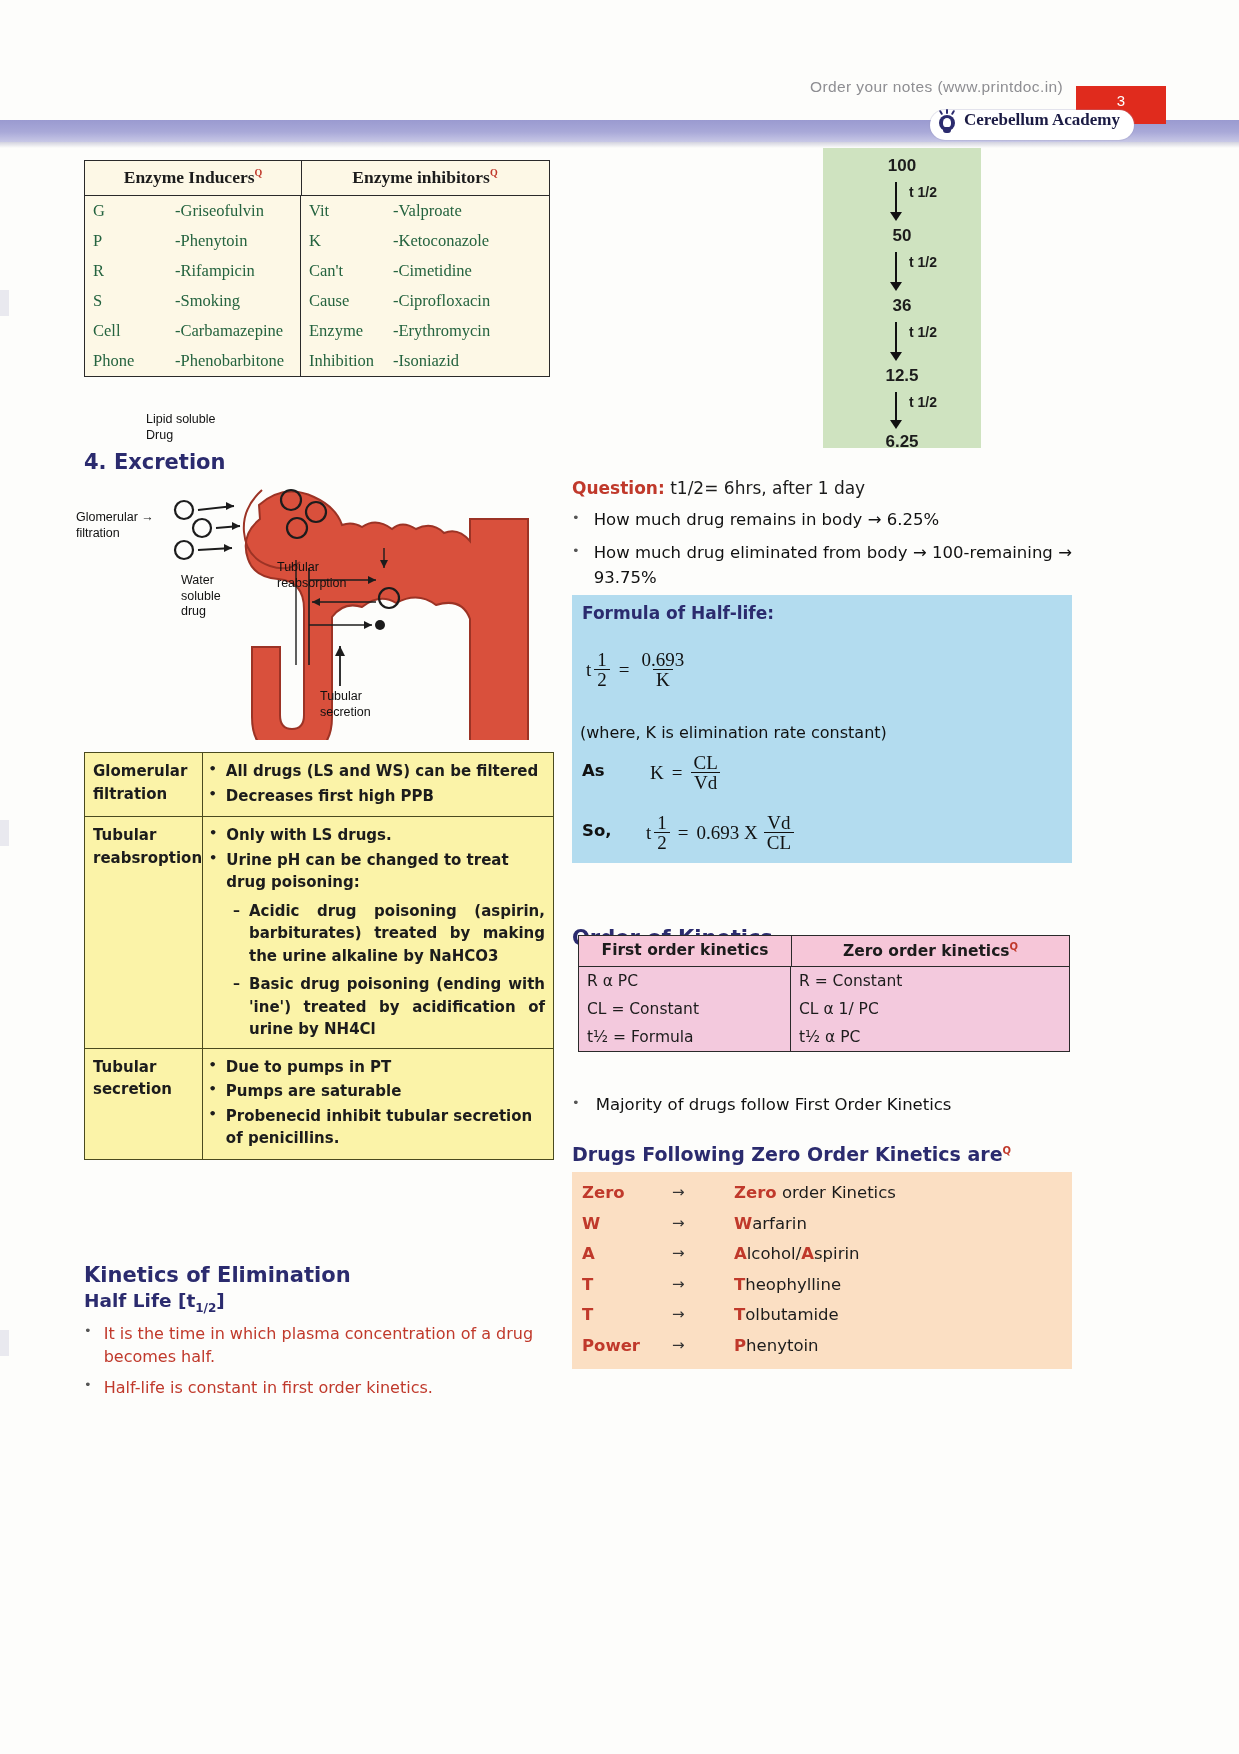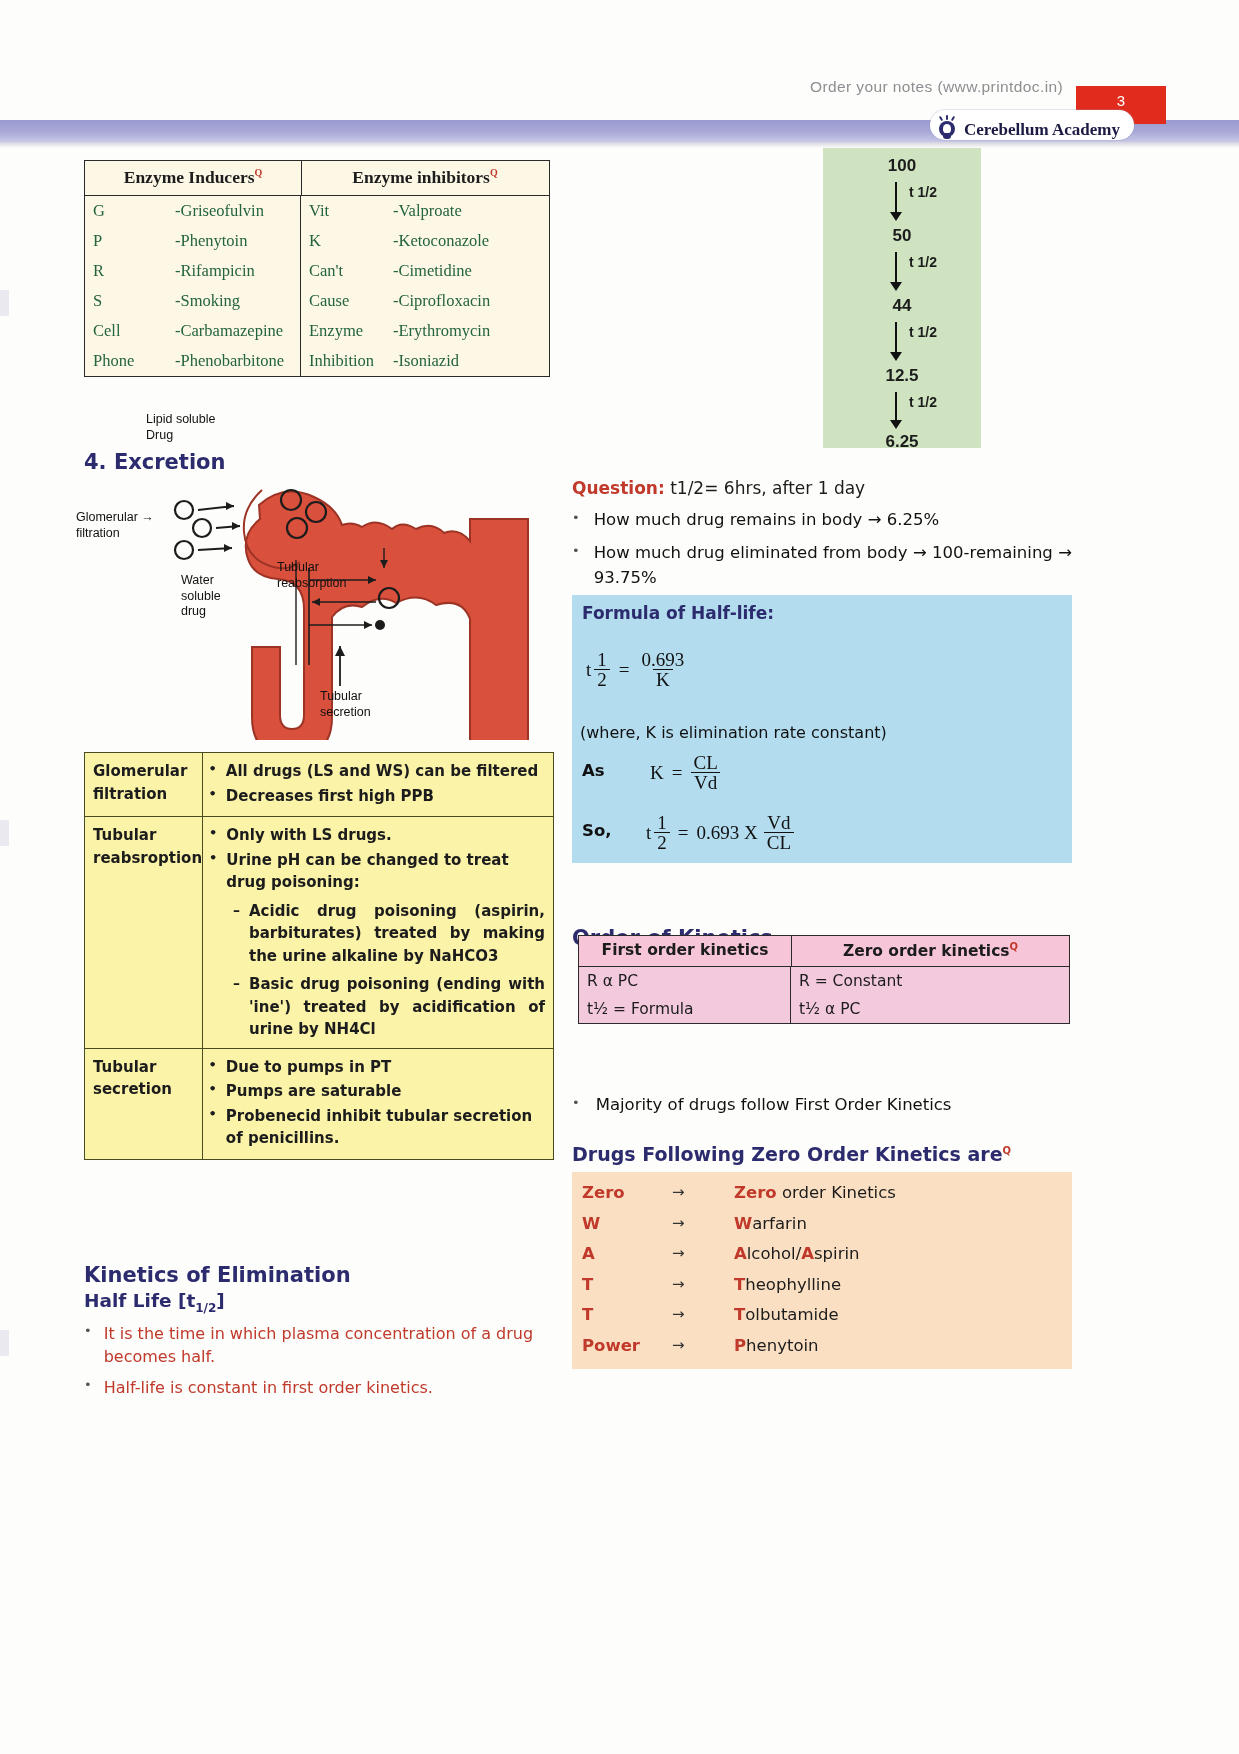--- a/index.html
+++ b/index.html
@@ -25,21 +25,21 @@
     position:absolute;left:0px;top:120px;width:1239px;height:22px;
     background:linear-gradient(180deg,#9a9ad0 0%, #a9a9d8 55%, #c8c8e6 100%);
   }
   .band-shadow{
     position:absolute;left:0;top:142px;width:1239px;height:6px;
     background:linear-gradient(180deg,rgba(130,130,170,.35),rgba(255,255,255,0));
   }
   .brand-pill{
     position:absolute;left:930px;top:110px;height:30px;
     background:#ffffff;border-radius:16px;
-    display:flex;align-items:flex-end;gap:6px;padding:0 14px 0 6px;
+    display:flex;align-items:flex-start;gap:6px;padding:0 14px 0 6px;
     box-shadow:0 0 0 1px rgba(150,150,190,.25);
   }
   .brand-name{
     font-family:"Liberation Serif", serif;
     font-size:17px;font-weight:bold;color:#1b1b44;white-space:nowrap;
   }
   .bulb{position:relative;width:22px;height:24px;}
   .bulb .glass{
     position:absolute;left:3px;top:5px;width:16px;height:16px;border-radius:50%;
     background:#2b2b6e;
@@ -407,21 +407,21 @@
     <div class="gval" style="top:8px;">100</div>
     <div class="arrow-col" style="top:34px;height:34px;"></div>
     <div class="arrow-head" style="top:64px;"></div>
     <div class="thalf" style="top:36px;">t 1/2</div>
 
     <div class="gval" style="top:78px;">50</div>
     <div class="arrow-col" style="top:104px;height:34px;"></div>
     <div class="arrow-head" style="top:134px;"></div>
     <div class="thalf" style="top:106px;">t 1/2</div>
 
-    <div class="gval" style="top:148px;">44</div>
+    <div class="gval" style="top:148px;">36</div>
     <div class="arrow-col" style="top:174px;height:34px;"></div>
     <div class="arrow-head" style="top:204px;"></div>
     <div class="thalf" style="top:176px;">t 1/2</div>
 
     <div class="gval" style="top:218px;">12.5</div>
     <div class="arrow-col" style="top:244px;height:32px;"></div>
     <div class="arrow-head" style="top:272px;"></div>
     <div class="thalf" style="top:246px;">t 1/2</div>
 
     <div class="gval" style="top:284px;">6.25</div>
@@ -496,20 +496,24 @@
   <div class="ptable" style="top:935px;">
     <div class="phead">
       <div class="p1"><span>First order kinetics</span></div>
       <div class="p2"><span>Zero order kinetics</span><span class="qsup">Q</span></div>
     </div>
     <div class="prow">
       <div class="p1">R α PC</div>
       <div class="p2">R = Constant</div>
     </div>
     <div class="prow">
+      <div class="p1">CL = Constant</div>
+      <div class="p2">CL α 1/ PC</div>
+    </div>
+    <div class="prow">
       <div class="p1">t½ = Formula</div>
       <div class="p2">t½ α PC</div>
     </div>
   </div>
 
   <div class="majority" style="top:1095px;">
     <span class="dot">•</span>
     <span>Majority of drugs follow First Order Kinetics</span>
   </div>
 

